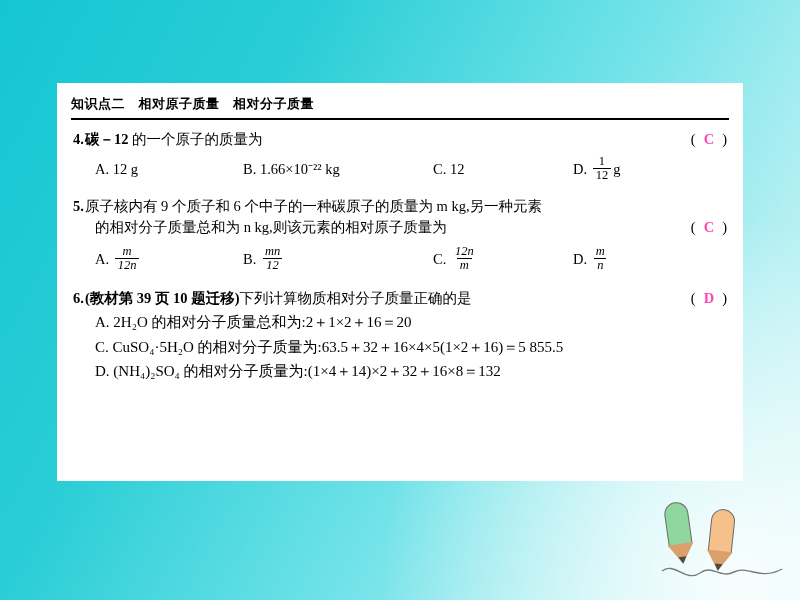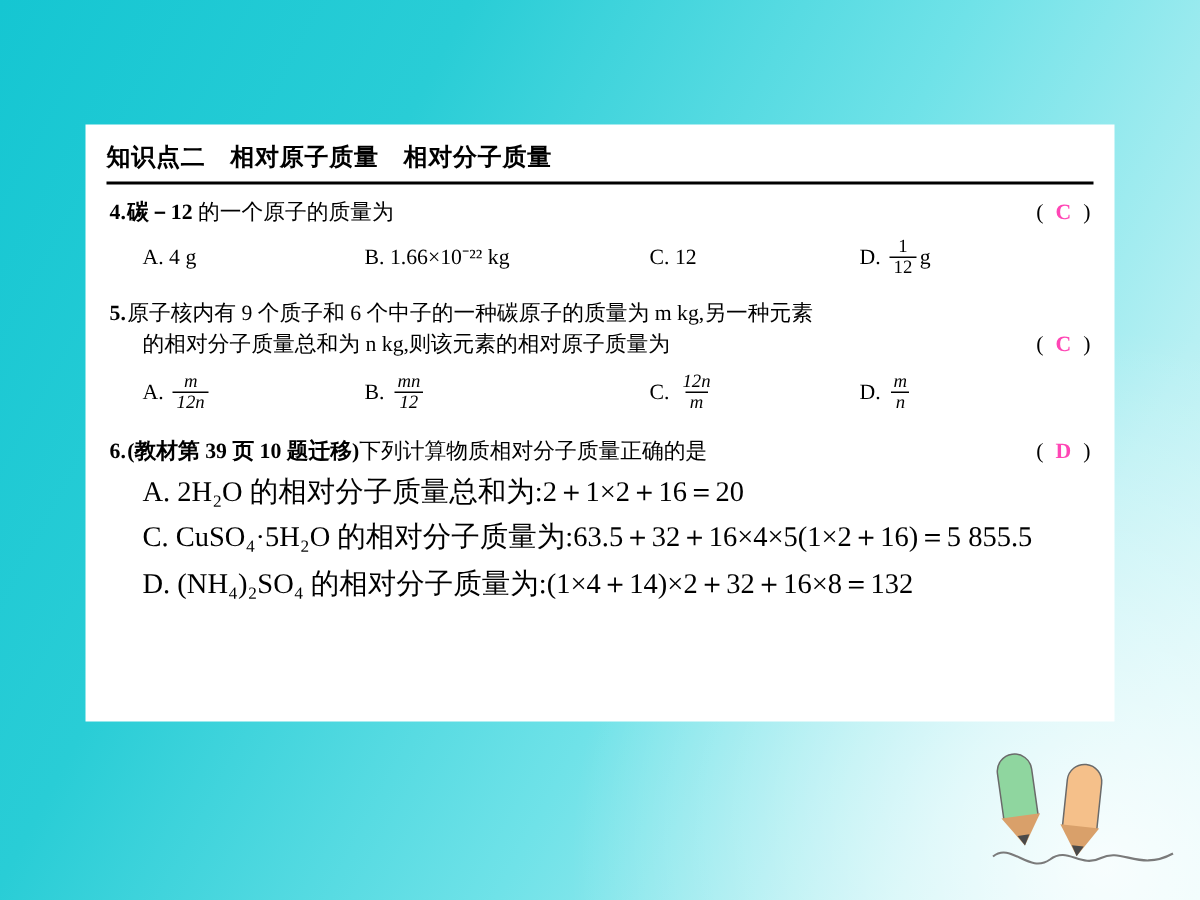--- a/index.html
+++ b/index.html
@@ -29,21 +29,21 @@
     height: 398px;
     background: #ffffff;
     box-sizing: border-box;
     padding: 0;
   }
   .kp-header {
     margin: 12px 14px 0 14px;
     border-bottom: 2px solid #000;
     padding-bottom: 5px;
     font-weight: bold;
-    font-size: 16px;
+    font-size: 13px;
     letter-spacing: 0.5px;
     color: #000;
     white-space: pre;
   }
   .body-area {
     padding: 9px 16px 0 16px;
     font-size: 14.5px;
     color: #000;
     line-height: 1.45;
   }
@@ -111,21 +111,21 @@
     font-size: 12.5px;
     line-height: 1.1;
     border-top: 1px solid #000;
     padding: 0 3px;
   }
   .ital { font-style: italic; }
   .sub-opt {
     padding-left: 22px;
     margin-top: 3px;
     white-space: pre-wrap;
-    font-size: 19px;
+    font-size: 15px;
   }
   
   .pencils {
     position: absolute;
     left: 660px;
     top: 487px;
     width: 125px;
     height: 100px;
   }
   .pencil {
@@ -185,21 +185,21 @@
   <div class="body-area">
 
     <div class="q-block">
       <div class="q-line">
         <span class="q-num">4.</span>
         <span class="q-text bold-lead">碳－12</span>
         <span class="q-text"> 的一个原子的质量为</span>
         <span class="answer-box"><span>(</span><span class="ans">C</span><span>)</span></span>
       </div>
       <div class="options-row">
-        <span class="opt opt-wide-1"><span>A. </span><span>4 g</span></span>
+        <span class="opt opt-wide-1"><span>A. </span><span>12 g</span></span>
         <span class="opt opt-wide-2"><span>B. </span><span>1.66×10⁻²² kg</span></span>
         <span class="opt opt-wide-3"><span>C. </span><span>12</span></span>
         <span class="opt opt-4"><span>D. </span><span class="frac"><span class="num">1</span><span class="den">12</span></span><span>g</span></span>
       </div>
     </div>
 
     <div class="q-block" style="margin-top:12px;">
       <div class="q-line">
         <span class="q-num">5.</span>
         <span class="q-text">原子核内有 9 个质子和 6 个中子的一种碳原子的质量为 m kg,另一种元素</span>

